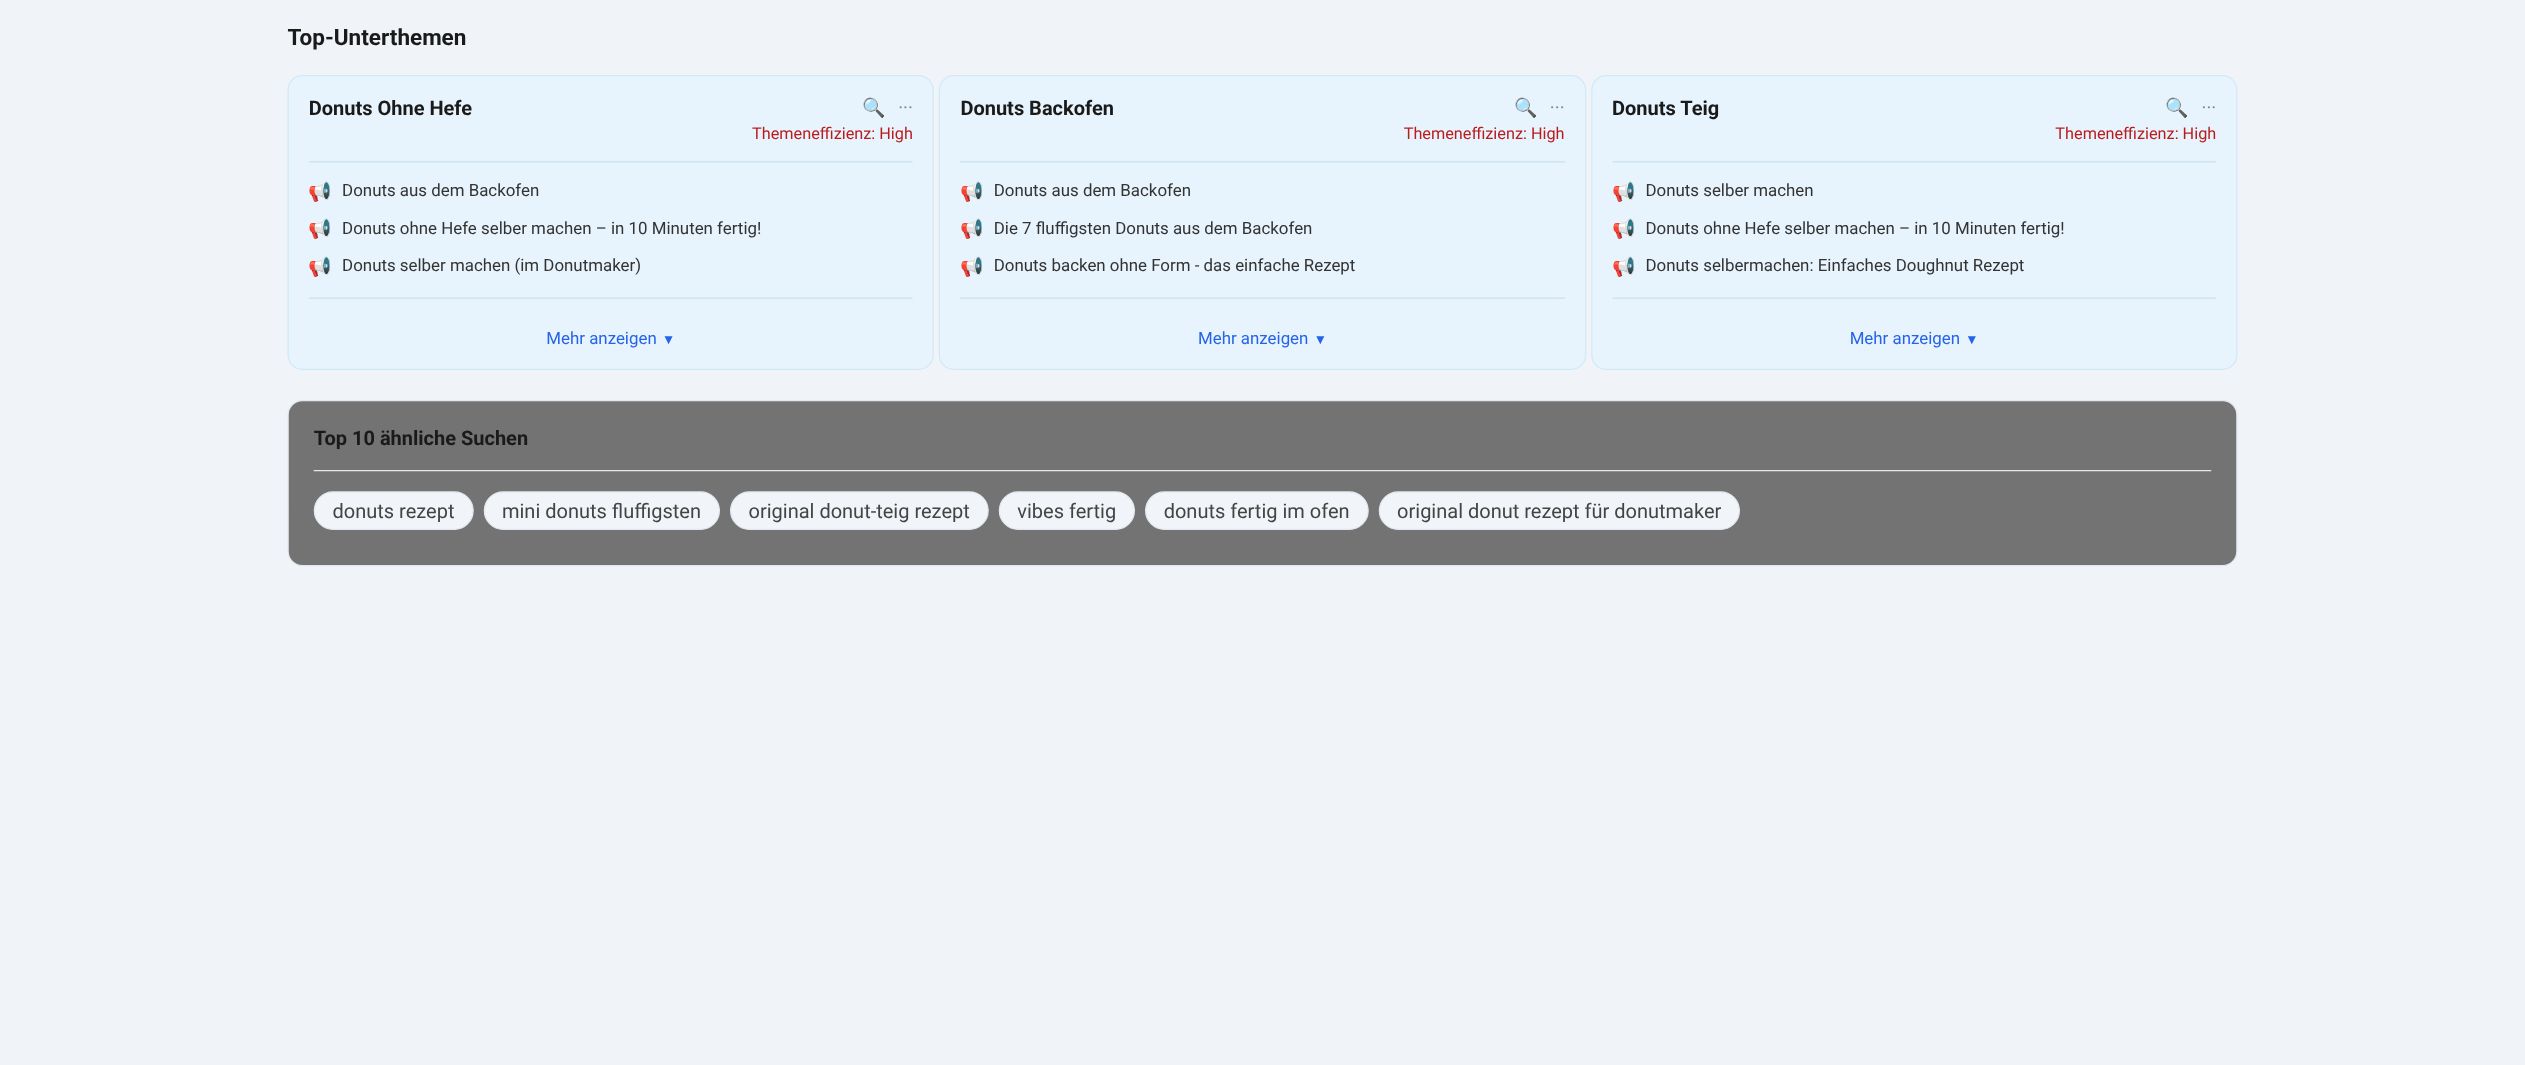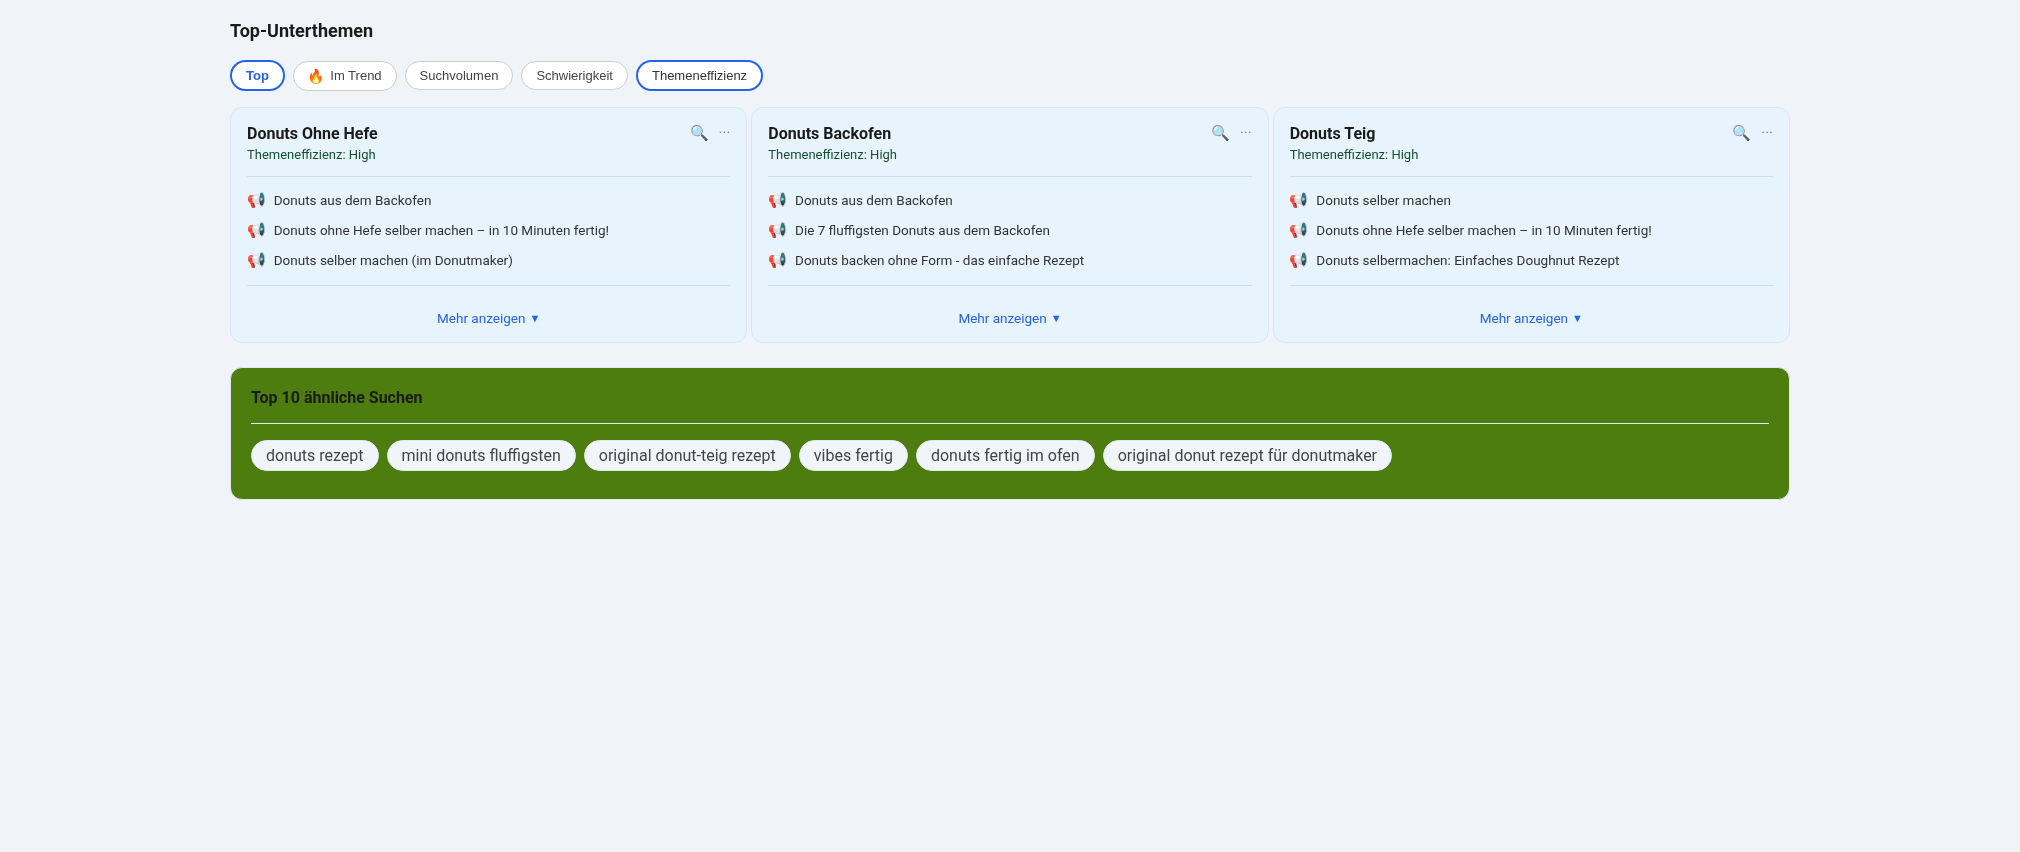--- a/index.html
+++ b/index.html
@@ -79,23 +79,24 @@
       display: flex;
       gap: 10px;
       align-items: center;
       color: #888;
       font-size: 15px;
     }
     .card-icons span {
       cursor: pointer;
     }
     .card-efficiency {
-      color: #14532d;
+      color: #b91c1c;
       font-size: 13px;
       margin-bottom: 14px;
+      text-align: right;
     }
     .card-divider {
       border: none;
       border-top: 1px solid #c8dff0;
       margin: 10px 0 14px 0;
     }
     .card-items {
       list-style: none;
       display: flex;
       flex-direction: column;
@@ -123,21 +124,21 @@
       font-size: 13.5px;
       cursor: pointer;
       padding-top: 24px;
       border-top: 1px solid #c8dff0;
       margin-top: 4px;
     }
     .show-more-arrow {
       font-size: 11px;
     }
     .similar-searches-section {
-      background: #4d7c0f;
+      background: #737373;
       border-radius: 12px;
       border: 1px solid #e2e8f0;
       padding: 20px;
     }
     .similar-title {
       font-size: 16px;
       font-weight: 700;
       color: #1a1a1a;
       margin-bottom: 16px;
     }
@@ -162,38 +163,20 @@
       cursor: pointer;
     }
   </style>
 </head>
 <body>
 
 <div class="page-container">
 
   <div class="section-title">Top-Unterthemen</div>
 
-  <div class="filter-bar">
-    <button class="filter-btn active-blue">
-      <span>Top</span>
-    </button>
-    <button class="filter-btn">
-      <span class="fire-icon">🔥</span>
-      <span>Im Trend</span>
-    </button>
-    <button class="filter-btn">
-      <span>Suchvolumen</span>
-    </button>
-    <button class="filter-btn">
-      <span>Schwierigkeit</span>
-    </button>
-    <button class="filter-btn active-outlined">
-      <span>Themeneffizienz</span>
-    </button>
-  </div>
 
   <div class="cards-grid">
 
     <div class="card">
       <div class="card-header">
         <span class="card-title">Donuts Ohne Hefe</span>
         <div class="card-icons">
           <span>🔍</span>
           <span>···</span>
         </div>

